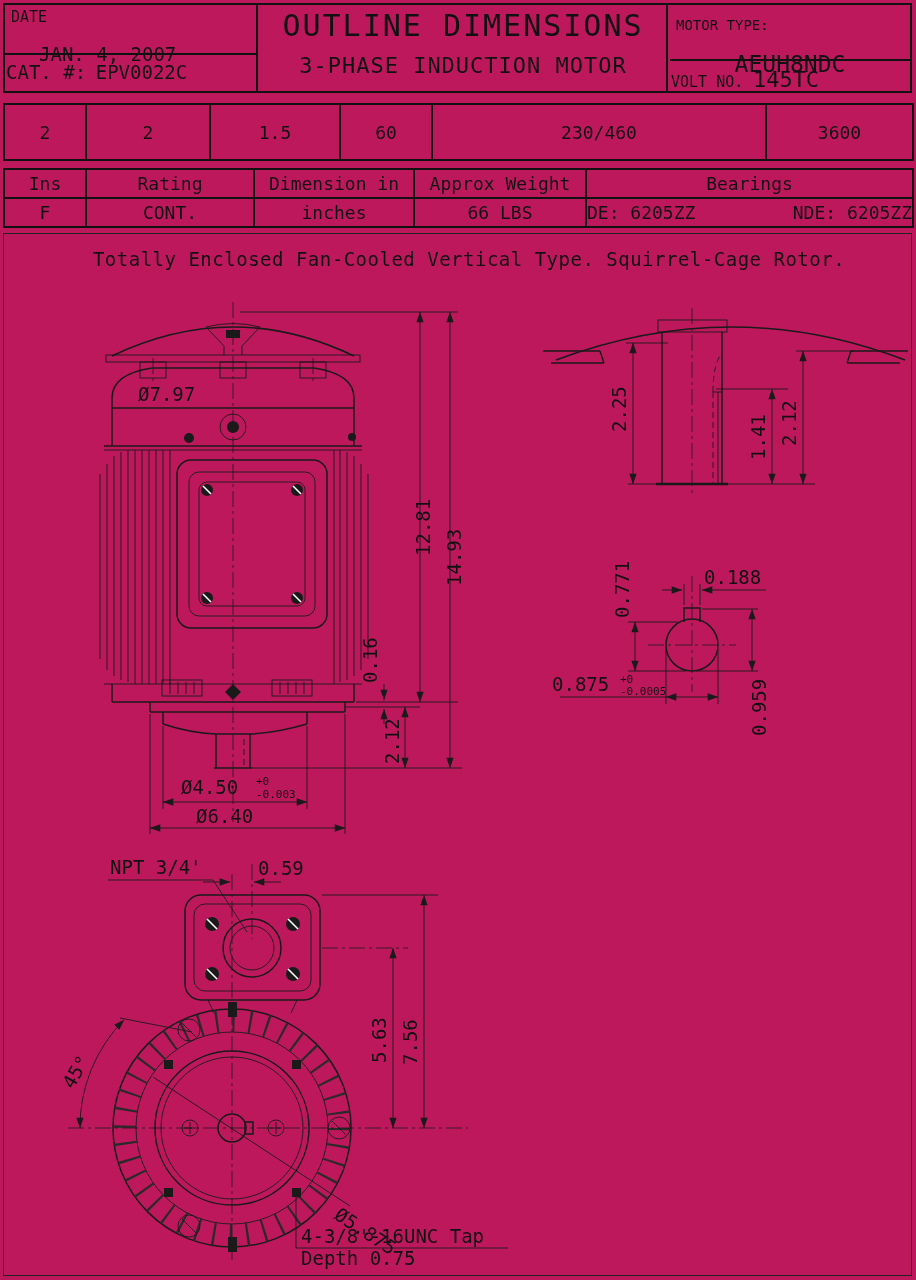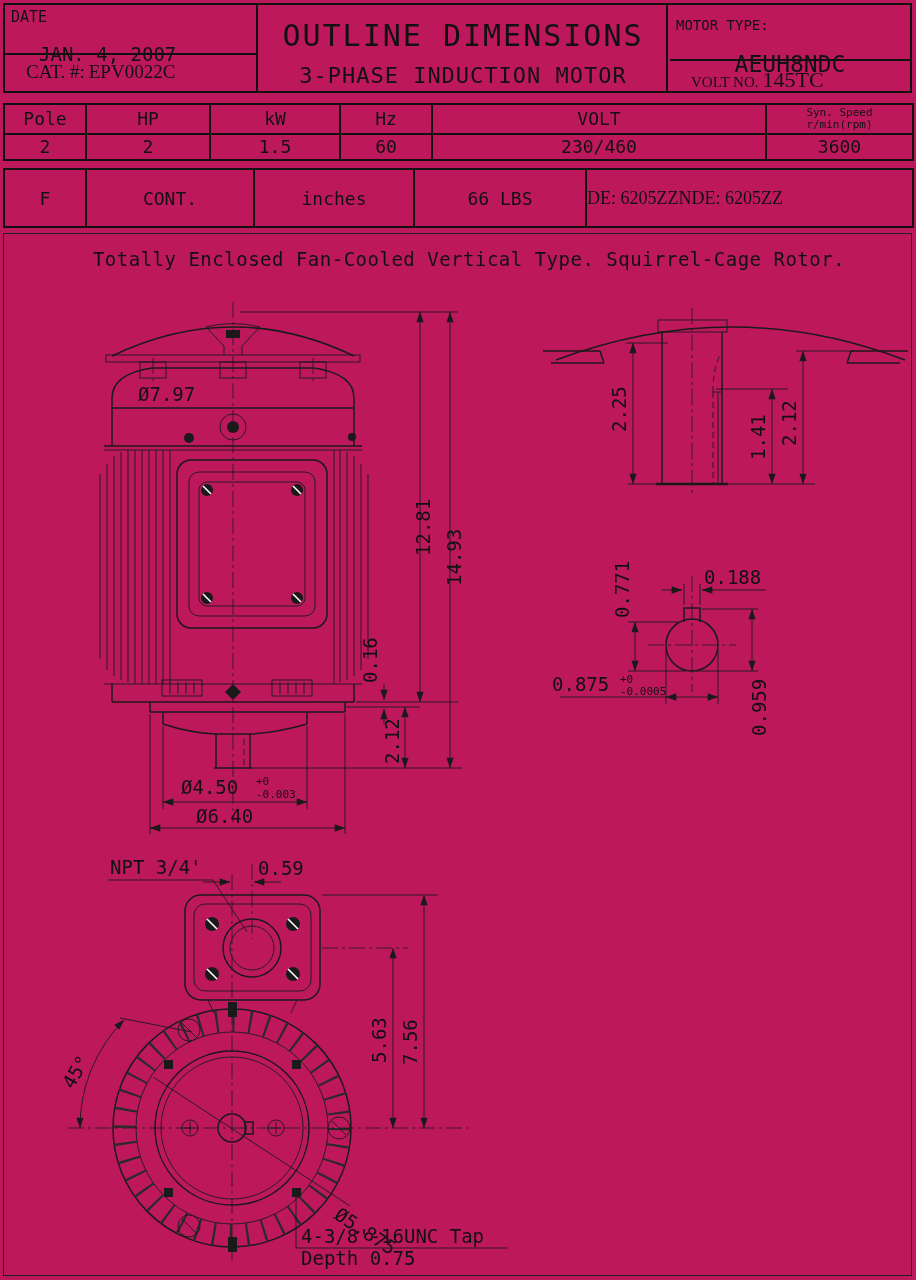--- a/index.html
+++ b/index.html
@@ -5,37 +5,37 @@
   html,body{margin:0;padding:0;background:#fff;}
   .page{position:relative;width:916px;height:1280px;background:#be185d;color:#111;
         font-family:"DejaVu Sans Mono",monospace;overflow:hidden;}
   .abs{position:absolute;box-sizing:border-box;}
   
   .tb{left:3px;top:3px;width:909px;height:90px;border:2px solid #111;}
   .tb-left{left:0;top:0;width:253px;height:100%;border-right:2px solid #111;}
   .tb-mid{left:255px;top:0;width:408px;height:100%;border-right:2px solid #111;text-align:center;}
   .tb-right{left:665px;top:8px;right:0;height:100%;}
   .tb-row1{left:0;top:0;width:100%;height:50px;border-bottom:2px solid #111;padding:2px 6px;}
-  .tb-row2{left:0;top:52px;width:100%;bottom:0;padding:4px 21px;font-family:Liberation Serif, serif;}
+  .tb-row2{left:0;top:52px;width:100%;bottom:0;padding:4px 1px;}
   .lbl-sm{font-size:15px;}
   .lbl-xs{font-size:14px;}
   .val-md{font-size:19px;}
-  .t1{font-size:30px;letter-spacing:2px;margin-top:13px;white-space:nowrap;}
+  .t1{font-size:30px;letter-spacing:2px;margin-top:3px;white-space:nowrap;}
   .t2{font-size:22px;letter-spacing:1px;margin-top:10px;white-space:nowrap;}
   .mt-val{font-size:23px;text-align:center;margin-top:17px;}
   .fr-line{font-size:16px;margin-top:6px;white-space:nowrap;}
   .fr-val{font-size:22px;}
   
   table.spec{position:absolute;border-collapse:collapse;table-layout:fixed;
              font-family:"DejaVu Sans Mono",monospace;color:#111;}
   table.spec td{border:2px solid #111;text-align:center;padding:0;overflow:hidden;white-space:nowrap;}
   #spec1{left:3px;top:103px;width:909px;height:58px;font-size:18px;}
   #spec2{left:3px;top:168px;width:909px;height:60px;font-size:18px;}
   .syn{font-size:11px;line-height:12px;}
-  .bear{display:flex;justify-content:flex-start;font-family:Liberation Serif, serif;}
+  .bear{display:flex;justify-content:space-between;}
   
   .draw-border{left:3px;top:233px;width:909px;height:1043px;border:1.5px solid #222;}
   .subtitle{left:11px;top:248px;width:100%;text-align:center;font-size:19px;letter-spacing:0.5px;}
   svg{position:absolute;left:0;top:234px;}
   .ol{stroke:#1a1a1a;stroke-width:1.5;fill:none;}
   .tl{stroke:#1a1a1a;stroke-width:0.9;fill:none;}
   .cl{stroke:#1a1a1a;stroke-width:0.8;fill:none;stroke-dasharray:16 4 3 4;}
   .hl{stroke:#1a1a1a;stroke-width:0.9;fill:none;stroke-dasharray:6 4;}
   .dk{fill:#1a1a1a;stroke:none;}
   .wt{stroke:#fff;stroke-width:1.6;fill:none;}
@@ -80,51 +80,47 @@
   <table class="spec" id="spec1">
     <colgroup>
         <col style="width:82px">
         <col style="width:124px">
         <col style="width:130px">
               <col style="width:92px">
         <col style="width:334px">
         <col style="width:147px">
       </colgroup>
     <tbody>
-        <tr>
-      <td>Pole</td>
-      <td>HP</td>
-      <td>kW</td>
-      <td>Hz</td>
-      <td>VOLT</td>
-      <td>
-        <div class="syn">Syn. Speed</div>
-        <div class="syn">r/min(rpm)</div>
-      </td>
-    </tr>
     <tr>
       <td>2</td>
       <td>2</td>
       <td>1.5</td>
       <td>60</td>
       <td>230/460</td>
       <td>3600</td>
     </tr>
   </tbody>
     </table>
 
   <table class="spec" id="spec2">
     <colgroup>
         <col style="width:82px">
         <col style="width:168px">
         <col style="width:160px">
               <col style="width:172px">
         <col style="width:327px">
       </colgroup>
     <tbody>
+        <tr>
+      <td>Ins</td>
+      <td>Rating</td>
+      <td>Dimension in</td>
+      <td>Approx Weight</td>
+      <td>Bearings</td>
+    </tr>
     <tr>
       <td>F</td>
       <td>CONT.</td>
       <td>inches</td>
       <td>66 LBS</td>
       <td>
         <div class="bear">
           <span>DE: 6205ZZ</span>
           <span>NDE: 6205ZZ</span>
         </div>

